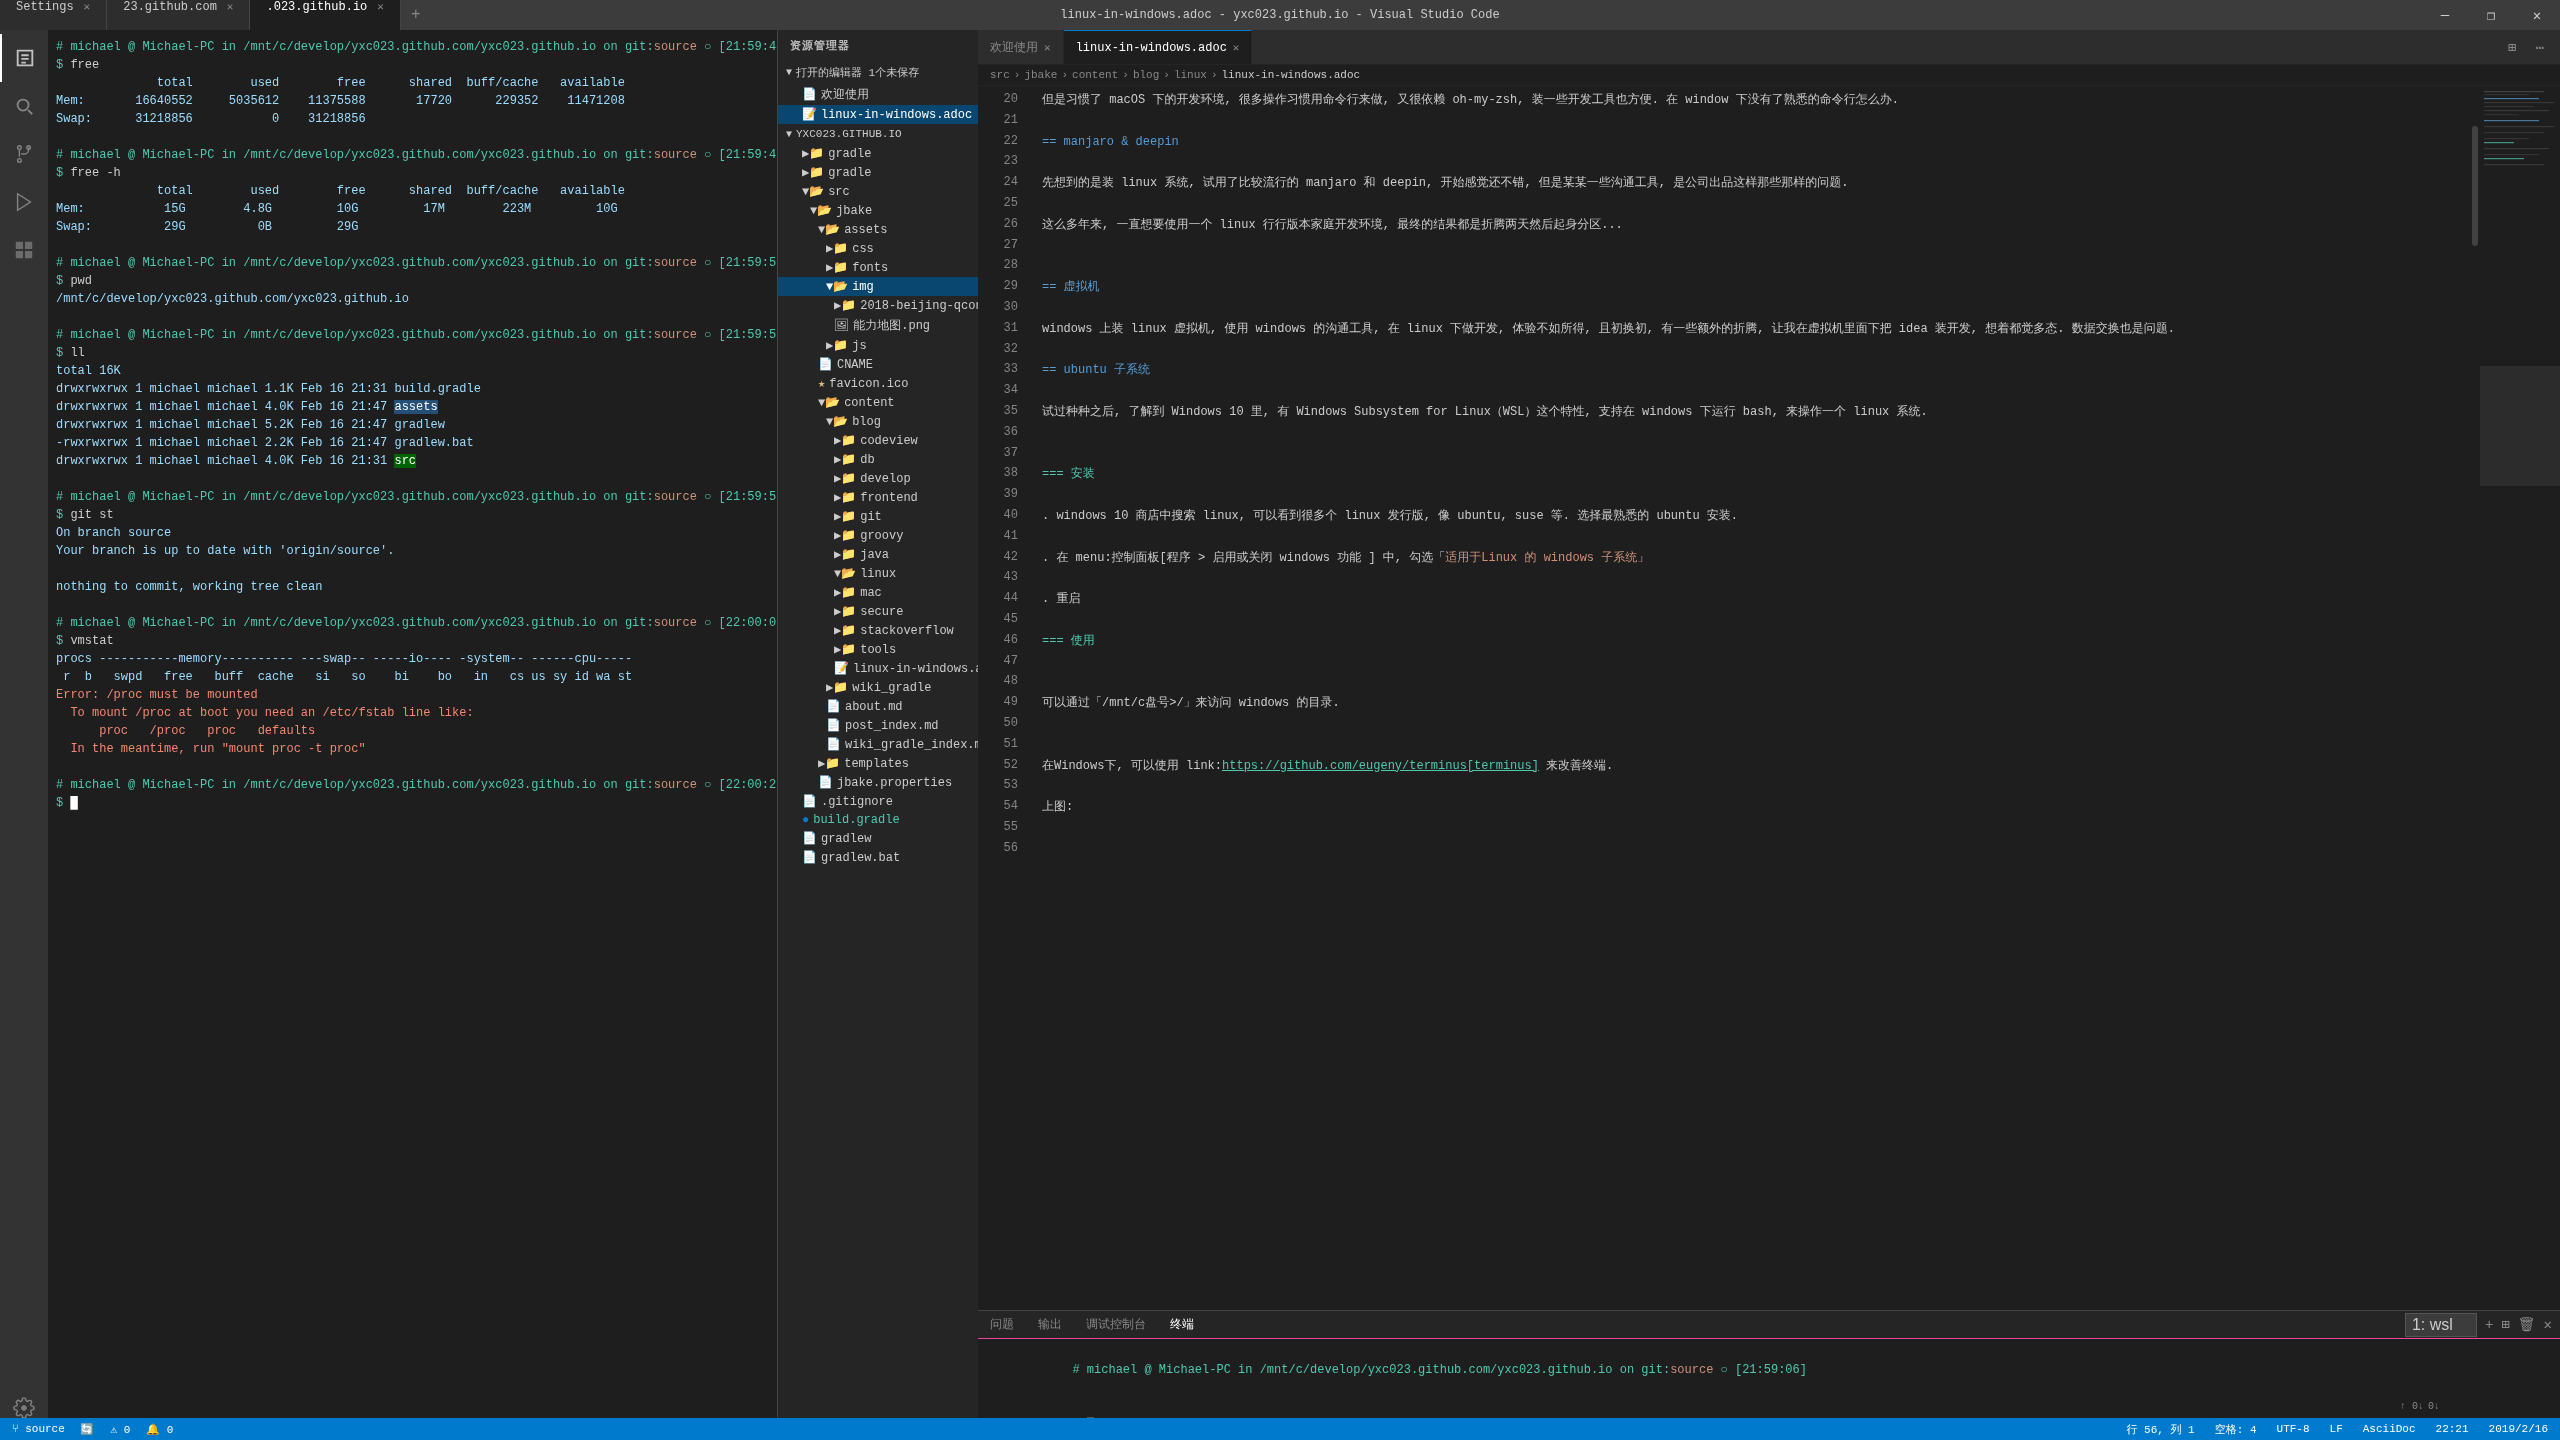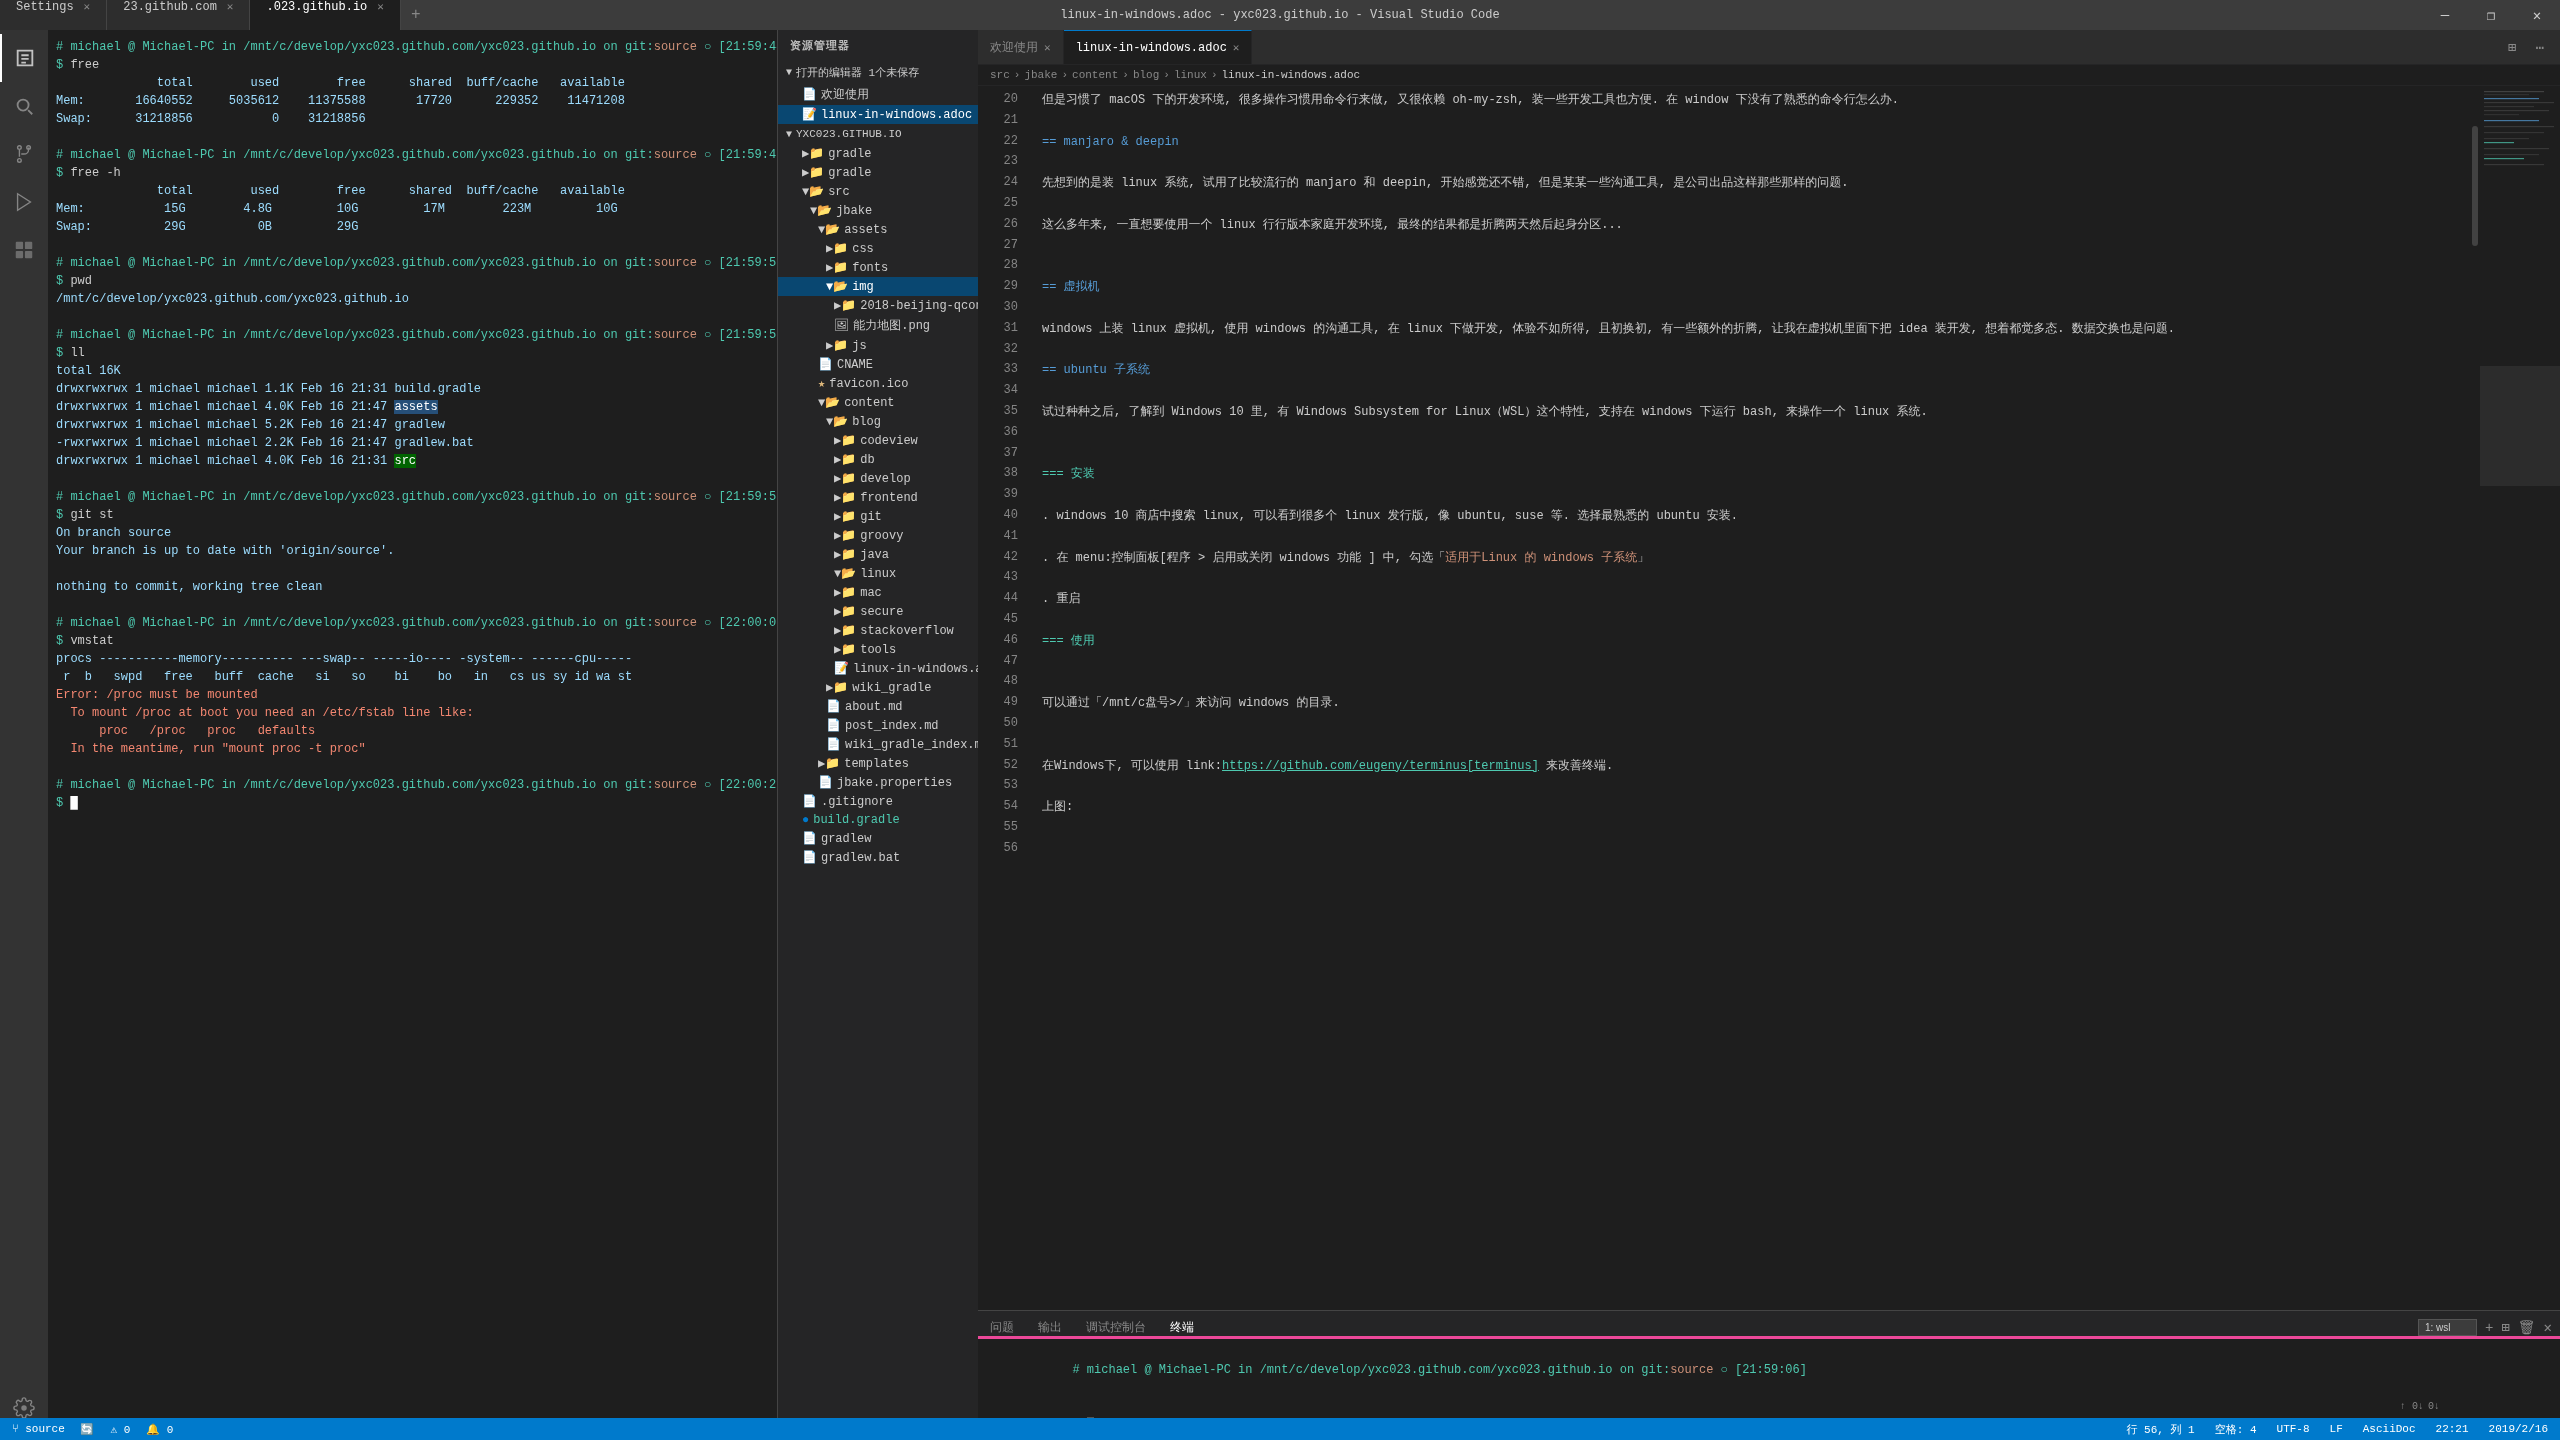--- a/index.html
+++ b/index.html
@@ -295,28 +295,28 @@
     
     .terminal-panel {
       height: 130px;
       background: #1e1e1e;
       border-top: 1px solid #444;
       display: flex;
       flex-direction: column;
     }
     .terminal-panel-header {
       display: flex;
-      align-items: flex-end;
+      align-items: center;
       background: #252526;
       height: 28px;
       padding: 0 8px;
       gap: 16px;
       font-size: 12px;
       color: #888;
-      border-bottom: 3px solid #ec4899;
+      border-bottom: 1px solid #ec4899;
     }
     .terminal-panel-header .tab {
       cursor: pointer;
       padding: 0 4px;
     }
     .terminal-panel-header .tab.active { color: #fff; }
     .terminal-panel-content {
       flex: 1;
       padding: 4px 8px;
       overflow: hidden;
@@ -822,21 +822,21 @@
         </div>
       </div>
 
       <div class="terminal-panel">
         <div class="terminal-panel-header">
           <span class="tab">问题</span>
           <span class="tab">输出</span>
           <span class="tab">调试控制台</span>
           <span class="tab active">终端</span>
           <span style="margin-left:auto;display:flex;align-items:center;gap:8px">
-            <input type="text" style="background: rgb(60, 60, 60); border: 1px solid rgb(85, 85, 85); color: rgb(204, 204, 204); padding: 2px 6px; font-size: 10px; width: 59px; outline: none;" value="1: wsl">
+            <input type="text" style="background: rgb(60, 60, 60); border: 1px solid rgb(85, 85, 85); color: rgb(204, 204, 204); padding: 2px 6px; font-size: 16px; width: 72px; outline: none;" value="1: wsl">
             <span style="cursor:pointer;font-size:14px">+</span>
             <span style="cursor:pointer;font-size:14px">⊞</span>
             <span style="cursor:pointer;font-size:14px">🗑</span>
             <span style="cursor:pointer;font-size:14px">✕</span>
           </span>
         </div>
         <div class="terminal-panel-content">
           <div class="term-line">
             <span class="term-prompt"># michael @ Michael-PC in /mnt/c/develop/yxc023.github.com/yxc023.github.io on git:</span><span class="term-branch">source</span><span class="term-prompt"> ○ [21:59:06]</span>
           </div>

